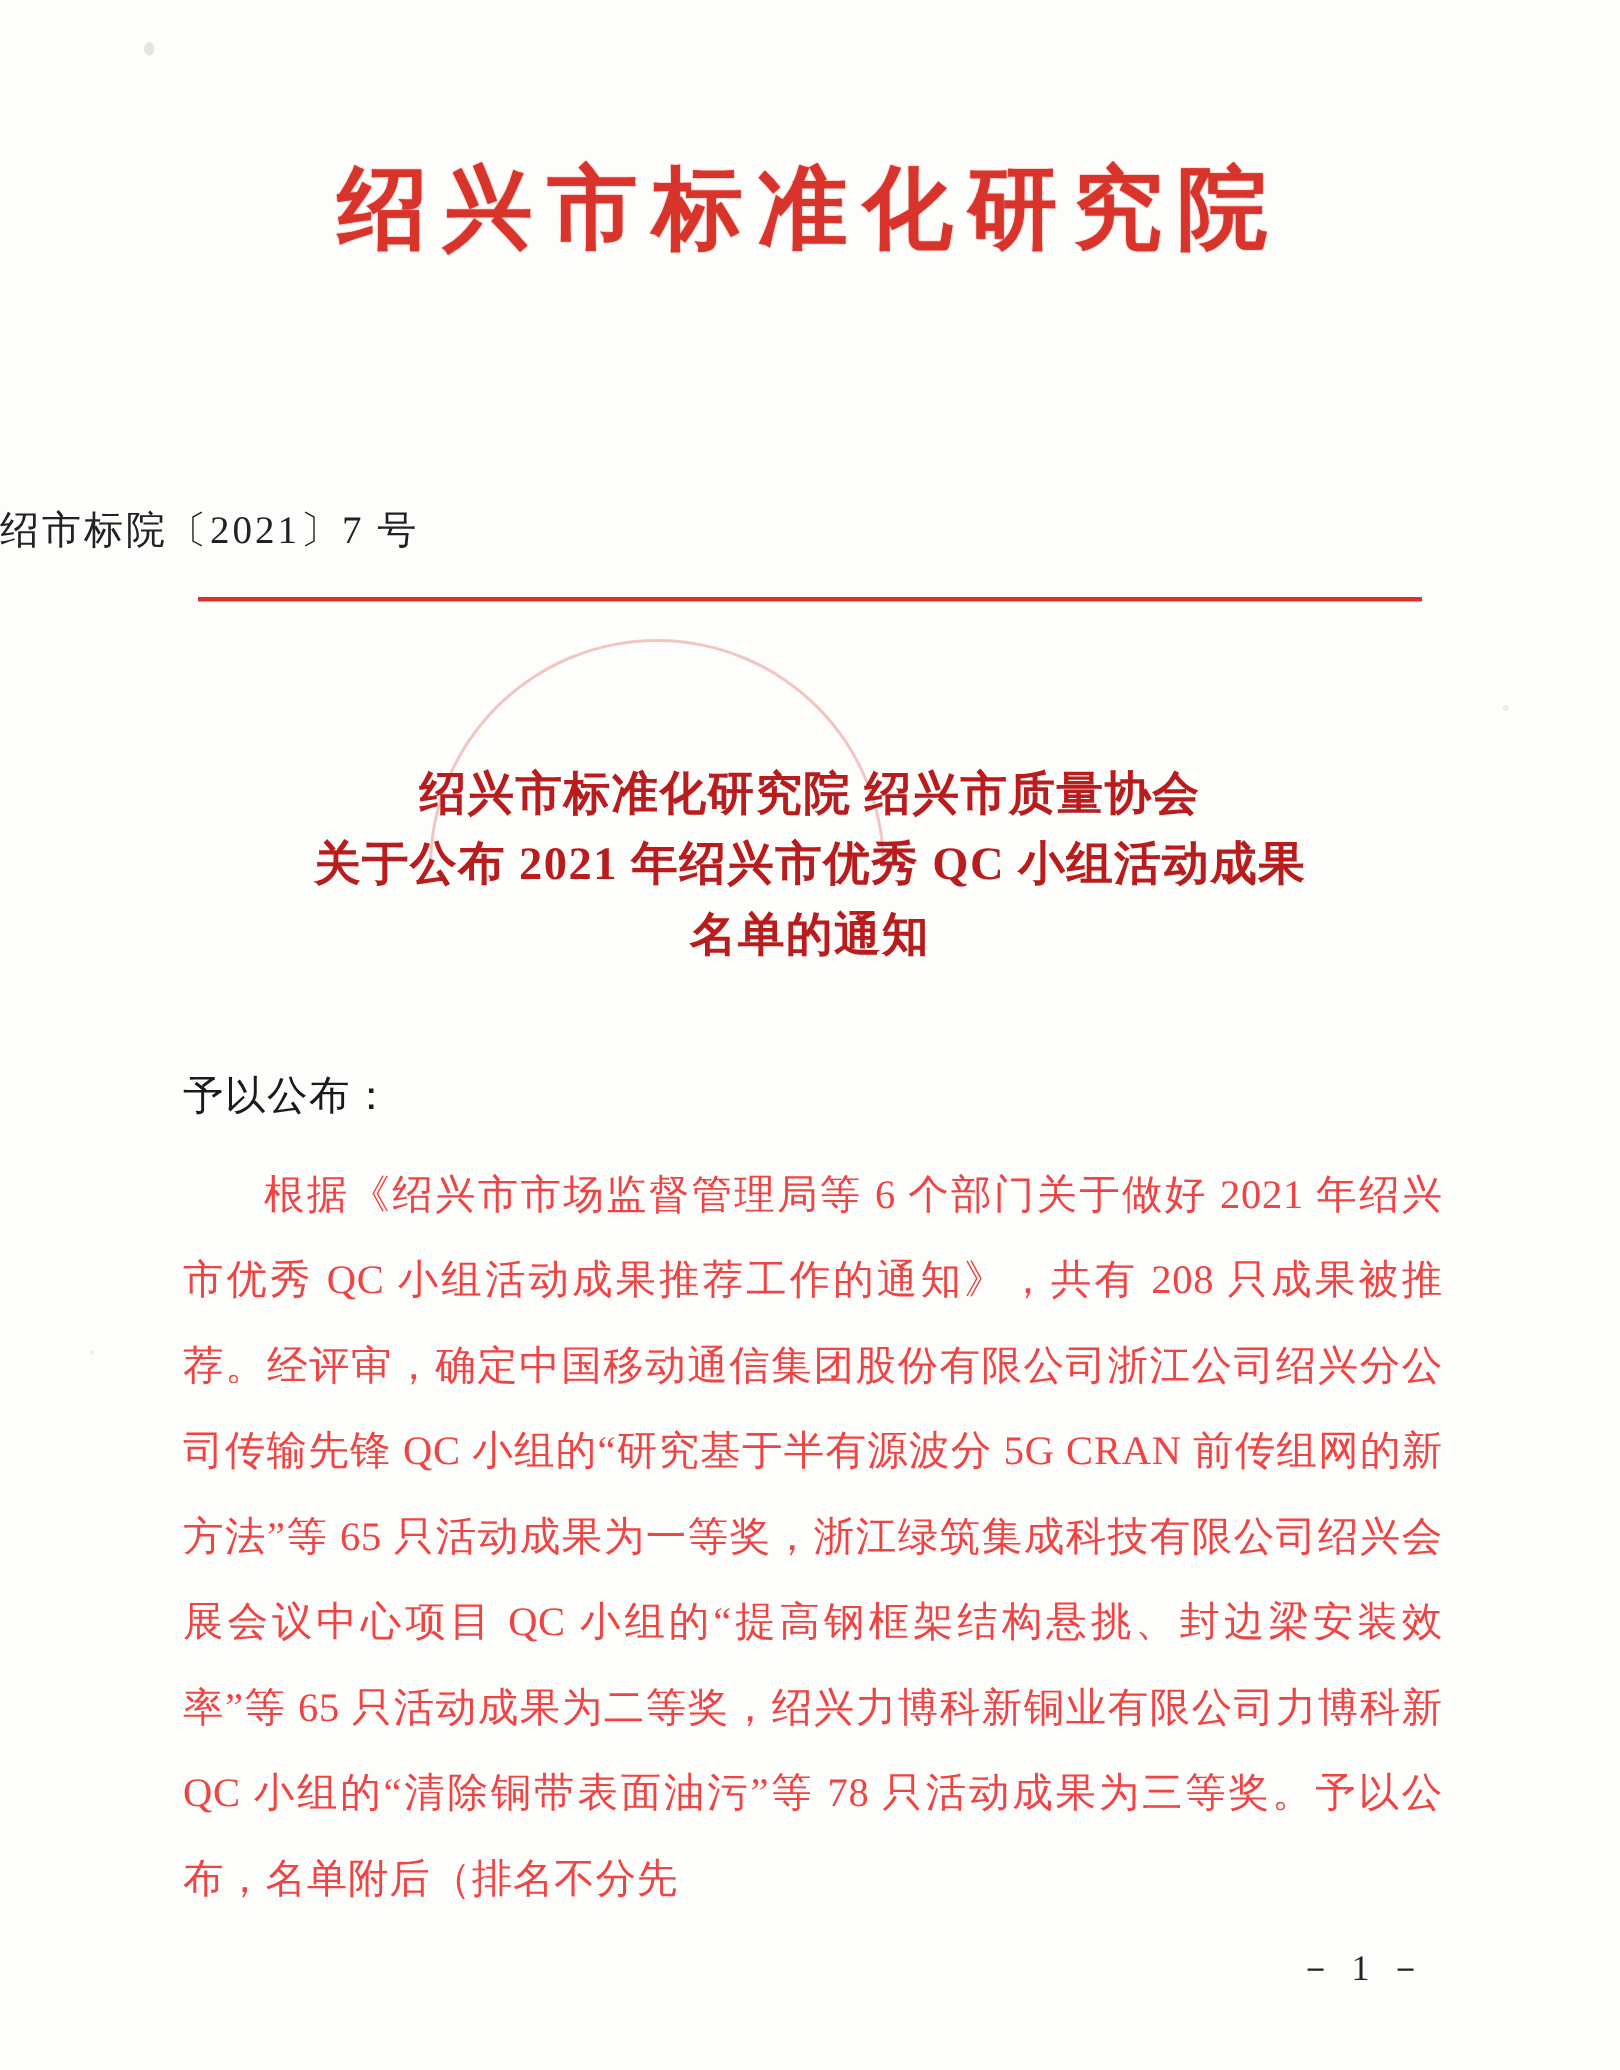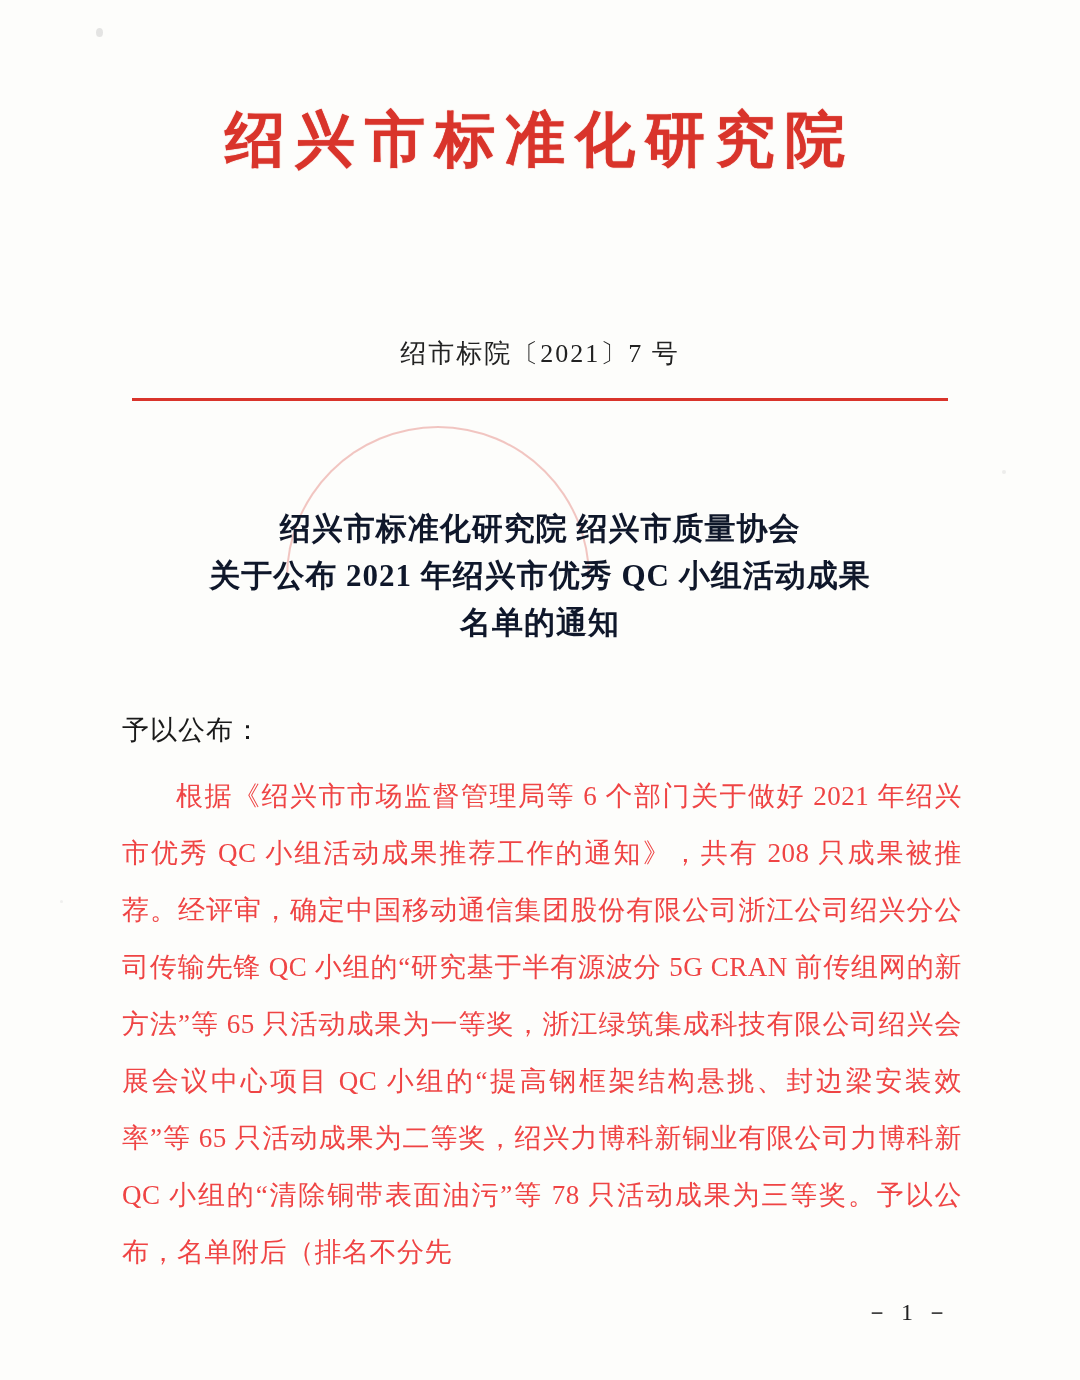--- a/index.html
+++ b/index.html
@@ -73,21 +73,21 @@
     position: relative;
     top: -6px;
   }
 
   
   .docnum {
     position: absolute;
     top: 336px;
     left: 0;
     right: 0;
-    text-align: center;
+    text-align: left;
     font-size: 26px;
     letter-spacing: 2px;
     color: #222;
   }
 
   
   .red-rule {
     position: absolute;
     left: 132px;
     right: 132px;
@@ -112,21 +112,21 @@
   .title {
     position: absolute;
     left: 120px;
     right: 120px;
     top: 505px;
     text-align: center;
     font-weight: bold;
     font-size: 31px;
     line-height: 1.52;
     letter-spacing: 1px;
-    color: #0f172a;
+    color: #b91c1c;
   }
   .title .ln { display: block; white-space: nowrap; }
 
   
   .salutation {
     position: absolute;
     left: 122px;
     top: 712px;
     font-size: 27px;
     letter-spacing: 1px;

